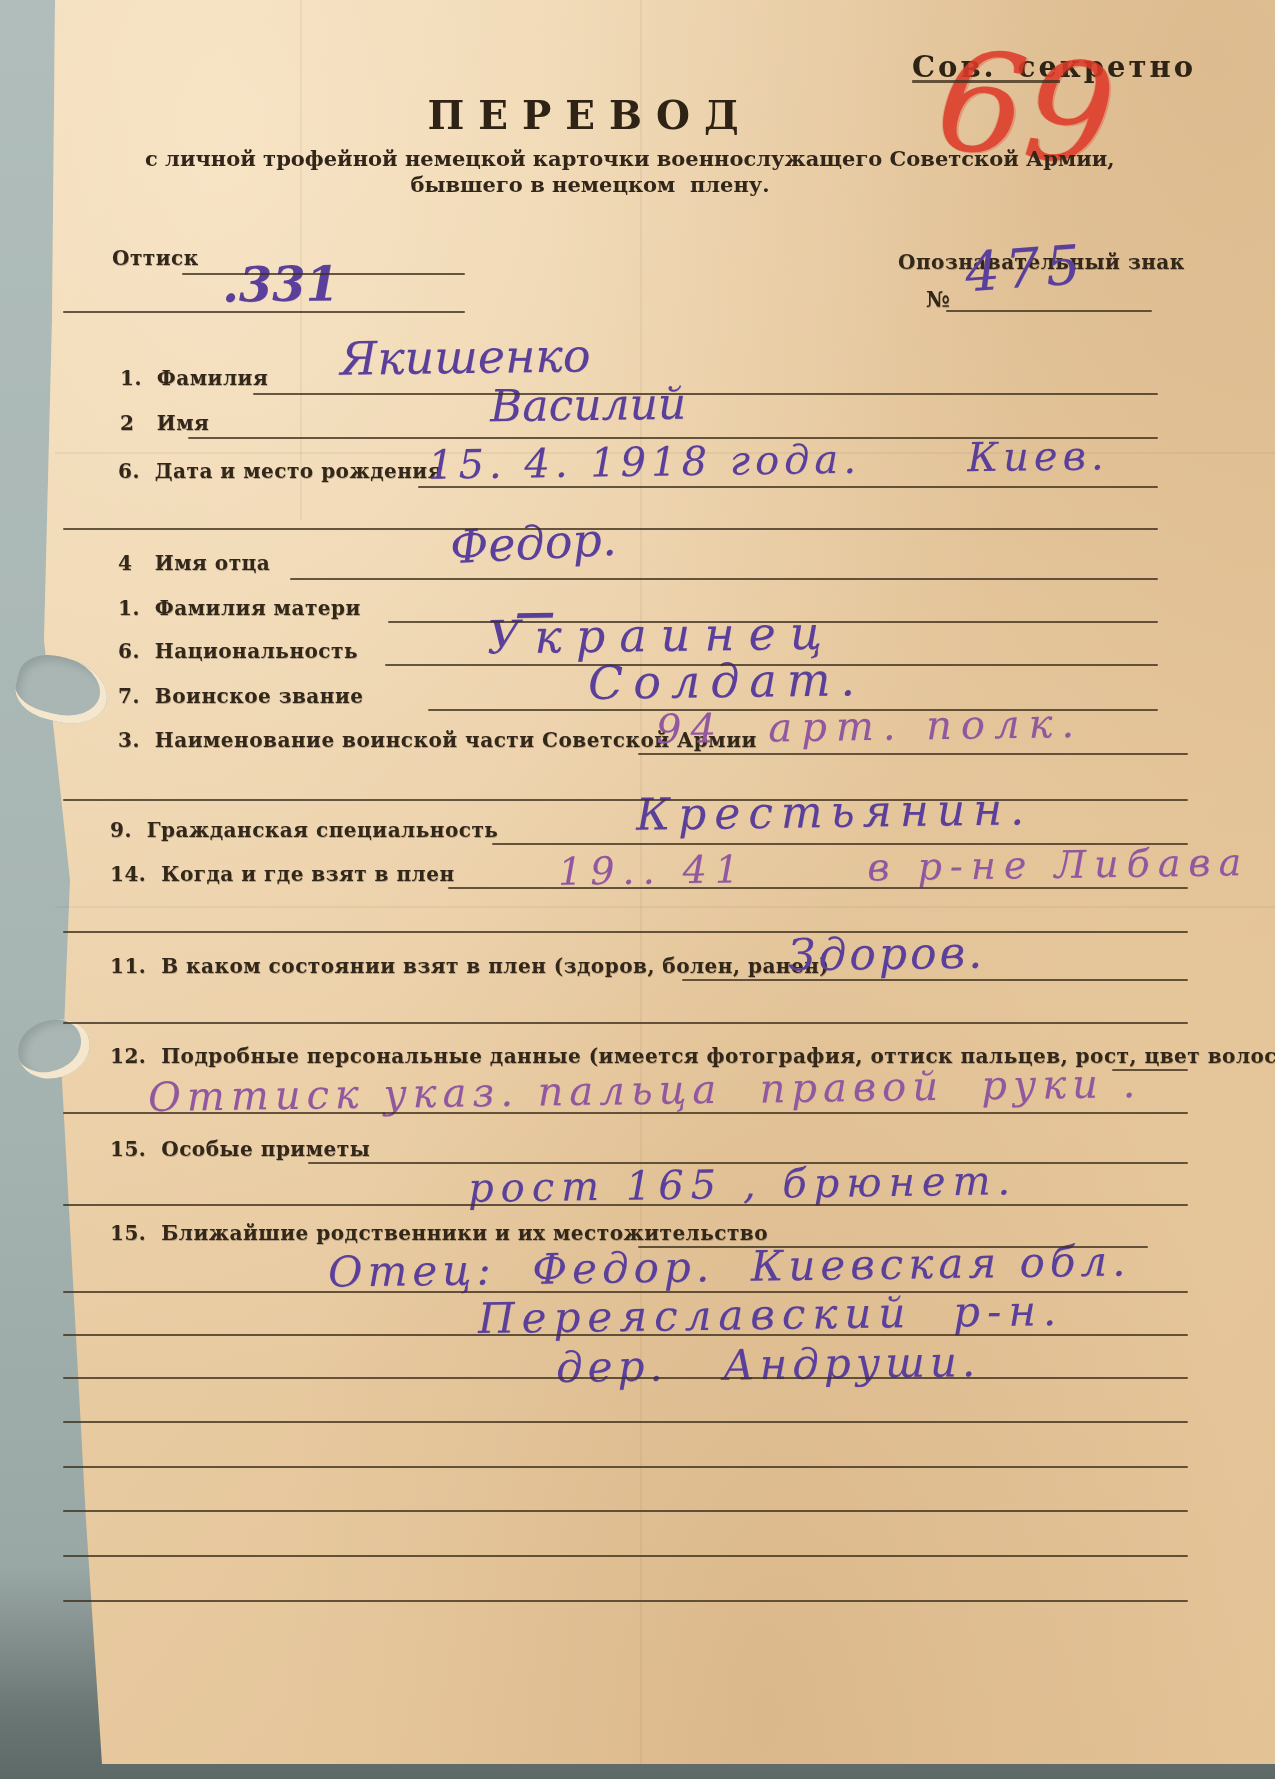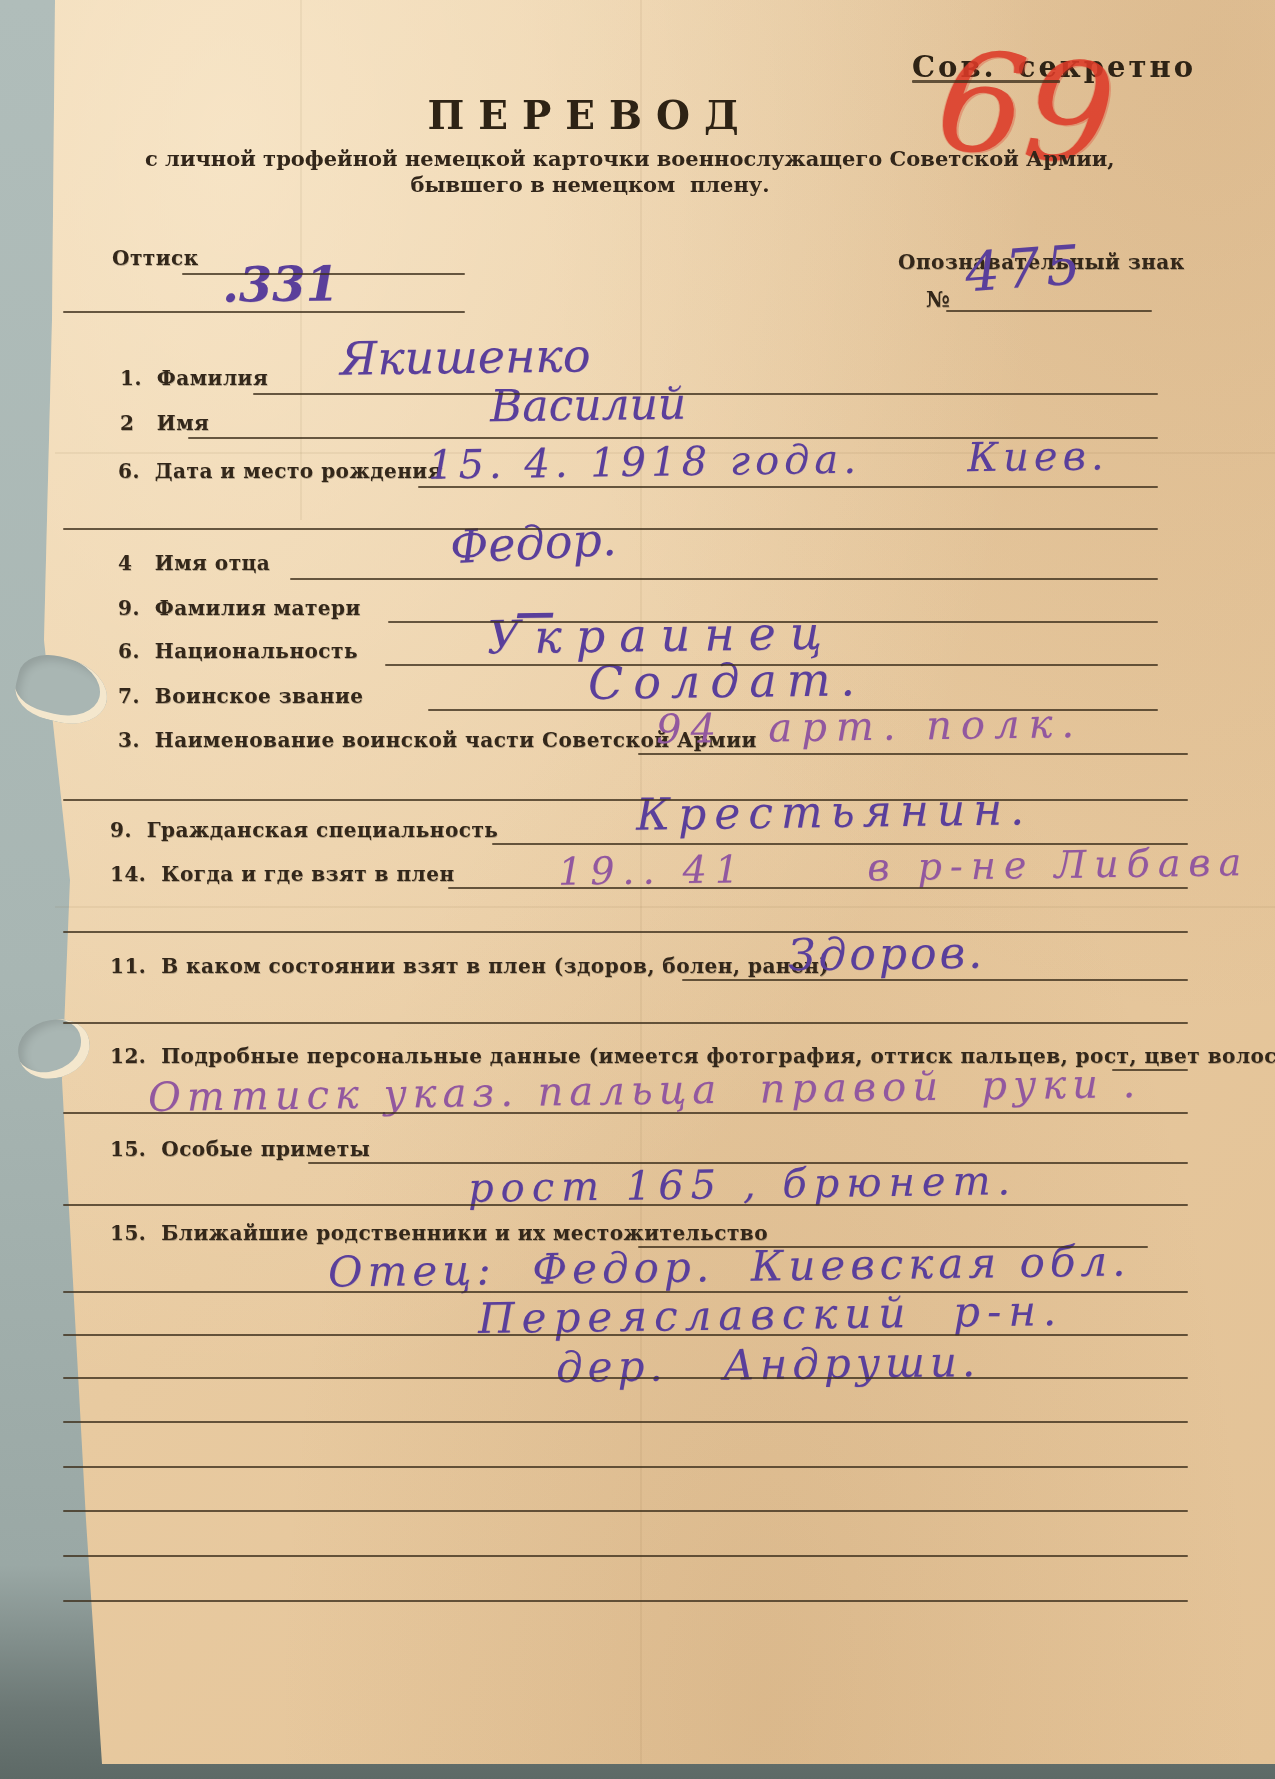--- a/index.html
+++ b/index.html
@@ -66,21 +66,21 @@
   <div class="lbl" style="left:112px;top:246px">Оттиск</div>
   <div class="hw" style="left:222px;top:260px;font-size:48px;font-weight:700">.331</div>
   <div class="lbl" style="left:898px;top:250px">Опознавательный знак</div>
   <div class="lbl" style="left:926px;top:286px;font-size:22px">№</div>
   <div class="hw" style="left:965px;top:242px;font-size:54px;letter-spacing:6px;transform:rotate(-4deg)">475</div>
 
   <div class="lbl" style="left:120px;top:366px">1.  Фамилия</div>
   <div class="lbl" style="left:120px;top:411px">2   Имя</div>
   <div class="lbl" style="left:118px;top:459px">6.  Дата и место рождения</div>
   <div class="lbl" style="left:118px;top:551px">4   Имя отца</div>
-  <div class="lbl" style="left:118px;top:596px">9.  Фамилия матери</div>
+  <div class="lbl" style="left:118px;top:596px">1.  Фамилия матери</div>
   <div class="lbl" style="left:118px;top:639px">6.  Национальность</div>
   <div class="lbl" style="left:118px;top:684px">7.  Воинское звание</div>
   <div class="lbl" style="left:118px;top:728px">3.  Наименование воинской части Советской Армии</div>
   <div class="lbl" style="left:110px;top:818px">9.  Гражданская специальность</div>
   <div class="lbl" style="left:110px;top:862px">14.  Когда и где взят в плен</div>
   <div class="lbl" style="left:110px;top:954px">11.  В каком состоянии взят в плен (здоров, болен, ранен)</div>
   <div class="lbl" style="left:110px;top:1044px">12.  Подробные персональные данные (имеется фотография, оттиск пальцев, рост, цвет волос)</div>
   <div class="lbl" style="left:110px;top:1137px">15.  Особые приметы</div>
   <div class="lbl" style="left:110px;top:1221px">15.  Ближайшие родственники и их местожительство</div>
 

